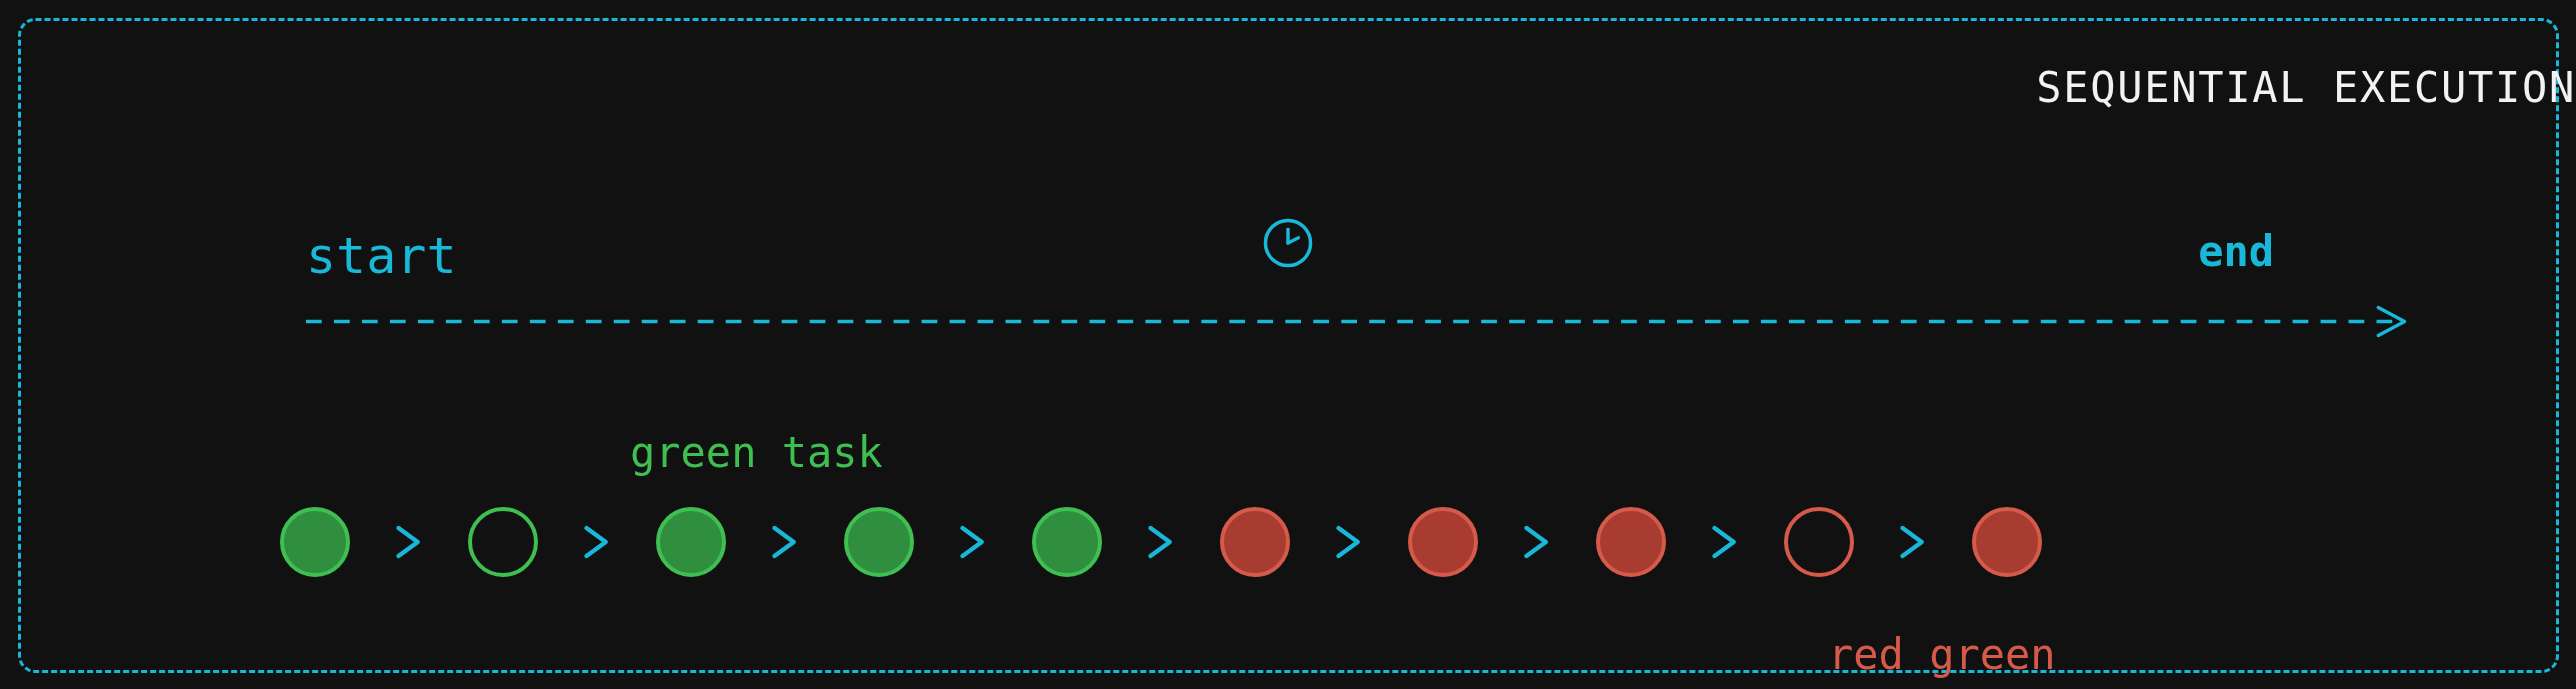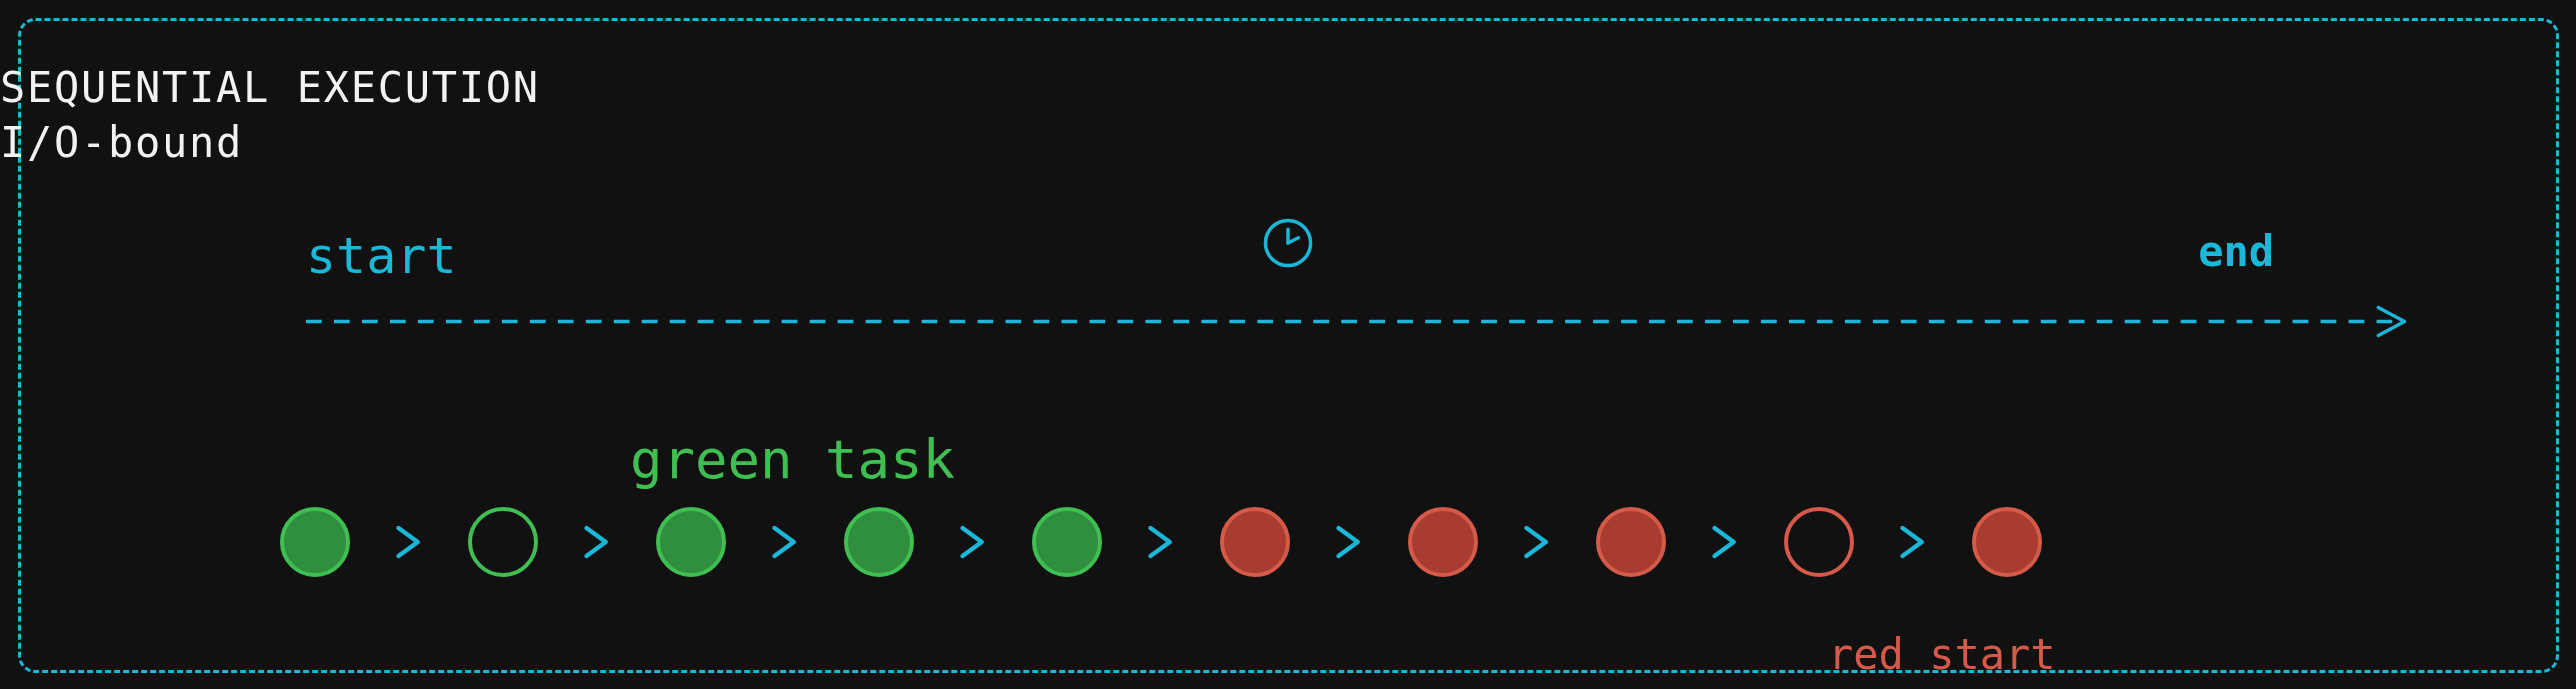--- a/index.html
+++ b/index.html
@@ -14,21 +14,21 @@
     position:absolute;
     left:17.5px; top:17.5px;
     width:2541px; height:655px;
     border:3.5px dashed #19b8d8;
     border-radius:17.5px;
     box-sizing:border-box;
   }
   .title{
     position:absolute;
     top:61px; left:0; width:100%;
-    text-align:left;
+    text-align:right;
     font-size:42px;
     letter-spacing:1.7px;
     color:#f2f2f2;
     line-height:1.3;
   }
   .title .sub{display:block;}
   .clock{
     position:absolute;
     top:217px; left:50%; transform:translateX(-50%);
   }
@@ -46,21 +46,21 @@
     font-weight:bold;
   }
   .timeline{
     position:absolute;
     left:306px; top:304px;
     width:2116px;
   }
   .green-task-label{
     position:absolute;
     left:630px; top:428px;
-    font-size:54px;
+    font-size:42px;
     color:#3fbf52;
     text-align:center;
   }
   .red-task-label{
     position:absolute;
     left:1828px; top:630px;
     font-size:42px;
     color:#d65a4a;
   }
   .task-row{
@@ -81,21 +81,20 @@
   .dot.red-hollow{ background:transparent; border:4.4px solid #d65a4a; }
   .arrow-small{ display:flex; align-items:center; }
 </style>
 </head>
 <body>
 
 <div class="frame"></div>
 
 <div class="title">
   <span>SEQUENTIAL EXECUTION</span>
-  <span class="sub">I/O-bound</span>
 </div>
 
 <div class="clock">
   <svg width="52" height="52" viewBox="0 0 60 60">
     <circle cx="30" cy="30" r="26" fill="none" stroke="#19b8d8" stroke-width="4"></circle>
     <line x1="30" y1="30" x2="30" y2="14" stroke="#19b8d8" stroke-width="4" stroke-linecap="round"></line>
     <line x1="30" y1="30" x2="42" y2="24" stroke="#19b8d8" stroke-width="4" stroke-linecap="round"></line>
   </svg>
 </div>
 
@@ -103,21 +102,21 @@
 <div class="end-label">end</div>
 
 <div class="timeline">
   <svg width="2116" height="35" viewBox="0 0 2420 40">
     <line x1="0" y1="20" x2="2390" y2="20" stroke="#19b8d8" stroke-width="4" stroke-dasharray="18 14"></line>
     <polyline points="2370,4 2400,20 2370,36" fill="none" stroke="#19b8d8" stroke-width="4" stroke-linecap="round" stroke-linejoin="round"></polyline>
   </svg>
 </div>
 
 <div class="green-task-label">green task</div>
-<div class="red-task-label">red start</div>
+<div class="red-task-label">red green</div>
 
 <div class="task-row" id="task-row">
     <div class="dot green-fill"></div>
     <div class="arrow-small">
       <svg width="42" height="42" viewBox="0 0 48 48">
         <polyline points="12,8 34,24 12,40" fill="none" stroke="#19b8d8" stroke-width="5" stroke-linecap="round" stroke-linejoin="round"></polyline>
       </svg>
     </div>
     <div class="dot green-hollow"></div>
     <div class="arrow-small">

